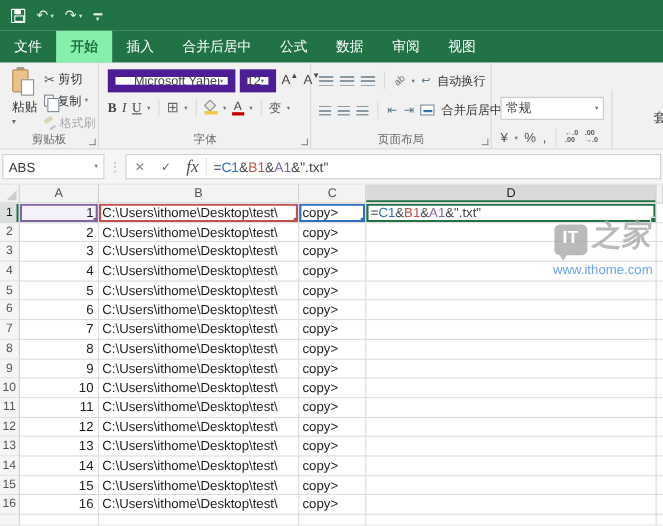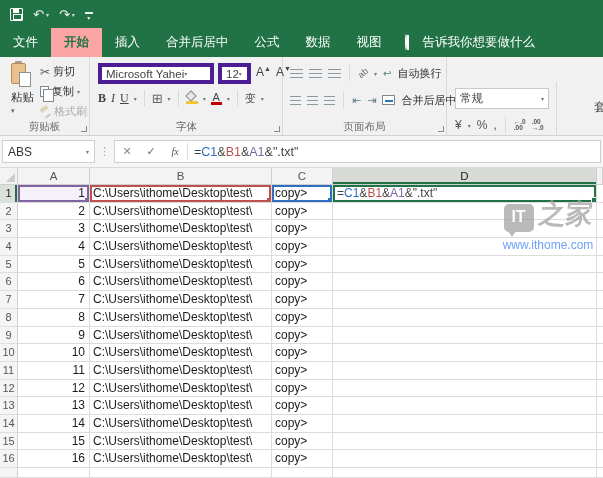--- a/index.html
+++ b/index.html
@@ -15,21 +15,21 @@
   .floppy { width:13px; height:13px; border:1.5px solid #fff; border-radius:1px; position:relative; }
   .floppy:before { content:""; position:absolute; left:2px; top:0; width:6px; height:4px; background:#fff; }
   .floppy:after { content:""; position:absolute; left:2px; bottom:0; width:7px; height:4px; border:1px solid #fff; }
   .qat-custom { display:flex; flex-direction:column; align-items:center; line-height:4px; padding-top:3px; }
   .qat-custom .bar { width:8px; height:2px; background:#e8f1ec; margin-bottom:2px; }
   .qat-custom .arr { font-size:6px; color:#e8f1ec; }
 
   
   .tabrow { position:absolute; left:0; top:28px; width:603px; height:29px; background:#217346; display:flex; align-items:stretch; font-size:12.5px; color:#fff; }
   .tab { display:flex; align-items:center; padding:0 13px; cursor:default; }
-  .tab.selected { background:#fca5a5; color:#217346; font-weight:bold; }
+  .tab.selected { background:#86efac; color:#217346; font-weight:bold; }
   .tellme { display:flex; align-items:center; gap:6px; padding:0 10px; font-size:12.5px; color:#fff; }
   .bulb { width:12px; height:15px; position:relative; }
   .bulb .globe { width:10px; height:10px; border:1.3px solid #fff; border-radius:50%; }
   .bulb .base { width:5px; height:3px; border-left:1.3px solid #fff; border-right:1.3px solid #fff; border-bottom:1.3px solid #fff; margin:0 auto; }
 
   
   .ribbon { position:absolute; left:0; top:57px; width:603px; height:79px; background:#f1f1f1; border-bottom:1px solid #d2d2d2; font-size:11px; color:#333; }
   .rgroup { position:absolute; top:0; height:78px; border-right:1px solid #d9d9d9; }
   .glabel { position:absolute; bottom:1px; left:0; right:0; text-align:center; font-size:10.5px; color:#6a6a6a; }
   .launcher { position:absolute; right:2px; bottom:3px; width:6px; height:6px; border-right:1px solid #8a8a8a; border-bottom:1px solid #8a8a8a; }
@@ -49,21 +49,21 @@
   .mini { display:flex; align-items:center; gap:3px; font-size:11px; white-space:nowrap; }
   .ic-cut { font-size:12px; color:#555; }
   .ic-copy { position:relative; width:9px; height:11px; border:1px solid #7d8a96; background:#fff; }
   .ic-copy:after { content:""; position:absolute; left:2px; top:2px; width:9px; height:11px; border:1px solid #7d8a96; background:#fff; }
   .ic-brush { position:relative; width:11px; height:11px; opacity:.5; }
   .ic-brush .head { position:absolute; left:0; top:1px; width:8px; height:4px; background:#c8b87e; transform:rotate(-35deg); }
   .ic-brush .stem { position:absolute; right:0; bottom:0; width:6px; height:2px; background:#9a9a9a; transform:rotate(-35deg); }
 
   
   .g-font { left:91px; width:192px; }
-  .fbox { position:absolute; top:6px; height:21px; background:#fff; border:4px solid #4c1d95; display:flex; align-items:center; font-size:11.5px; color:#444; padding:0 4px; justify-content:flex-start; }
+  .fbox { position:absolute; top:6px; height:21px; background:#fff; border:7px solid #4c1d95; display:flex; align-items:center; font-size:11.5px; color:#444; padding:0 4px; justify-content:flex-end; }
   .fname { left:7px; width:116px; }
   .fsize { left:127px; width:33px; }
   .fgrow { position:absolute; left:165px; top:8px; display:flex; gap:5px; font-size:11px; color:#444; }
   .aA { font-size:12px; } .aA sup { font-size:7px; }
   .font-row2 { position:absolute; left:7px; top:33px; display:flex; align-items:center; gap:5px; font-size:12px; color:#444; }
   .biu b { font-family:"Liberation Serif",serif; }
   .biu i { font-family:"Liberation Serif",serif; }
   .biu u { font-family:"Liberation Serif",serif; }
   .vsep { width:1px; height:16px; background:#d9d9d9; margin:0 2px; }
   .ic-borders { font-size:13px; color:#666; }
@@ -98,21 +98,21 @@
   .g-styles { left:558px; width:45px; border-right:none; }
   .styles-partial { position:absolute; left:36px; top:42px; font-size:12px; color:#444; white-space:nowrap; overflow:hidden; width:10px; }
 
   
   .formula-row { position:absolute; left:0; top:136px; width:603px; height:32px; background:#f5f5f5; display:flex; align-items:center; border-bottom:1px solid #d9d9d9; }
   .namebox { margin-left:2px; width:93px; height:23px; background:#fff; border:1px solid #cfcfcf; display:flex; align-items:center; justify-content:space-between; padding:0 5px; font-size:12px; color:#333; }
   .nb-dots { margin:0 4px; color:#a9a9a9; font-size:11px; letter-spacing:0; }
   .fbar { flex:1; height:23px; margin-right:2px; background:#fff; border:1px solid #cfcfcf; display:flex; align-items:center; }
   .fbtn { width:24px; text-align:center; font-size:11px; color:#8a8a8a; cursor:default; }
   .fbtn.enter { color:#6a6a6a; }
-  .fbtn.fx { font-family:"Liberation Serif",serif; font-style:italic; color:#555; font-size:10px; }
+  .fbtn.fx { font-family:"Liberation Serif",serif; font-style:italic; color:#555; font-size:16px; }
   .fdiv { width:1px; height:17px; background:#e0e0e0; margin-right:6px; }
   .ftext { font-size:12.5px; color:#444; white-space:pre; }
 
   
   .grid { position:absolute; left:0; top:168px; width:603px; height:310px; background:#fff; font-size:12px; color:#1c1c1c; }
   .hrow { display:flex; height:17px; }
   .corner { width:18px; background:#f3f3f3; border-right:1px solid #cfcfcf; border-bottom:1px solid #cfcfcf; position:relative; }
   .corner:after { content:""; position:absolute; right:2px; bottom:2px; border-left:9px solid transparent; border-bottom:9px solid #cdcdcd; }
   .chead { background:#f3f3f3; border-right:1px solid #cfcfcf; border-bottom:1px solid #cfcfcf; text-align:center; line-height:16px; font-size:11.5px; color:#555; }
   .chead.sel { background:#d7dad7; color:#1e1e1e; box-shadow:inset 0 -2px 0 #217346; }
@@ -166,25 +166,22 @@
     </div>
   </div>
 
   <div class="tabrow">
     <div class="tab">文件</div>
     <div class="tab selected">开始</div>
     <div class="tab">插入</div>
     <div class="tab">合并后居中</div>
     <div class="tab">公式</div>
     <div class="tab">数据</div>
+    <div class="tab">审阅</div>
     <div class="tab">视图</div>
-    <div class="tellme">
-      <span class="bulb"><span class="globe"></span><span class="base"></span></span>
-      <span>告诉我你想要做什么</span>
-    </div>
   </div>
 
   <div class="ribbon">
 
     <div class="rgroup g-clip">
       <div class="paste-big">
         <span class="clipicon">
             <span class="clip-top"></span>
             <span class="clip-board"></span>
             <span class="clip-page"></span>

